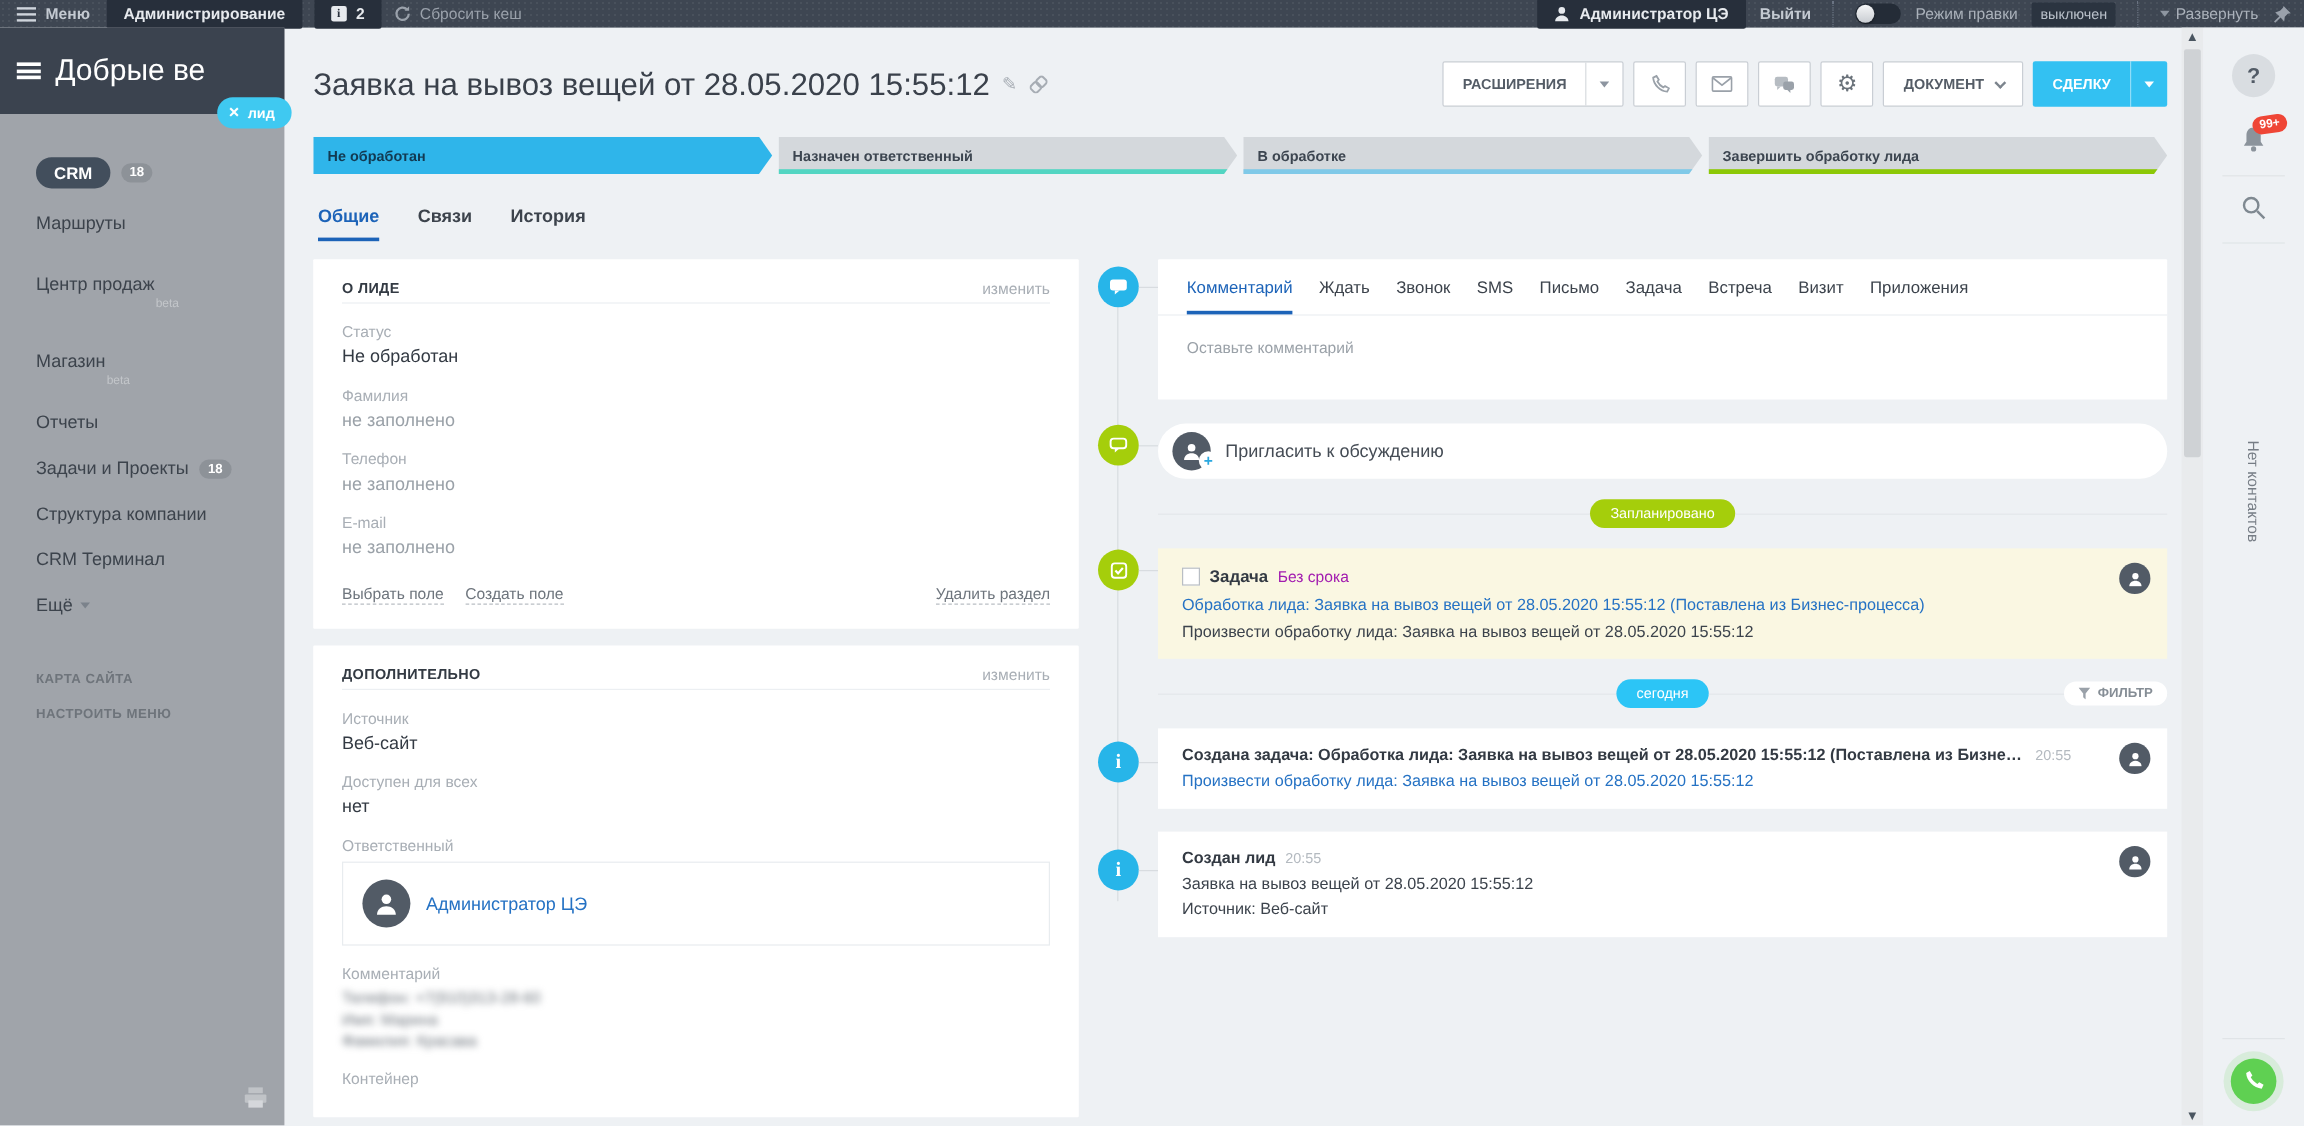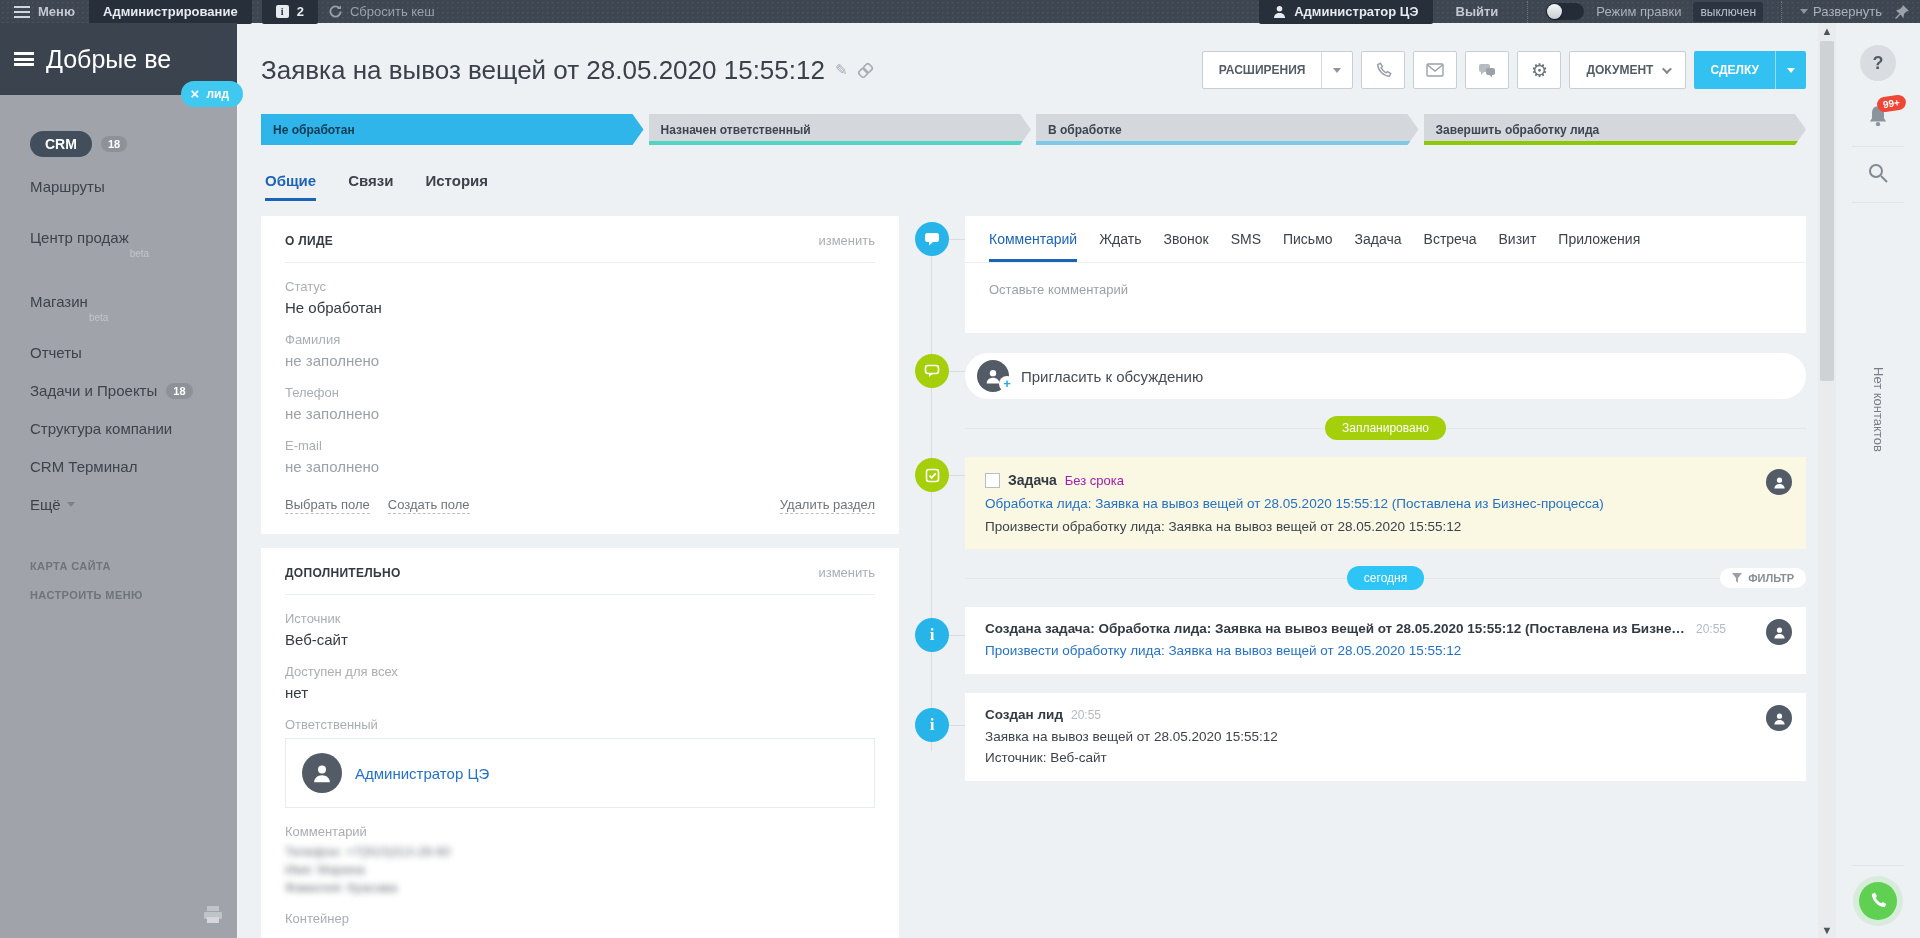--- a/index.html
+++ b/index.html
@@ -70,21 +70,21 @@
   
   .tabs { display:flex; gap:32px; margin-top:27px; padding-left:4px; }
   .tab { font-size:15px; font-weight:bold; color:#3c434c; padding-bottom:9px; cursor:pointer; }
   .tab.active { color:#1c63b8; border-bottom:3px solid #1c63b8; }
 
   
   .columns { display:flex; margin-top:15px; align-items:flex-start; }
   .left-col { width:638px; flex-shrink:0; }
   .card { background:#fff; border-radius:1px; }
   .sec-card { padding:17px 24px 20px; }
-  .sec-head { display:flex; align-items:center; padding-bottom:14px; border-bottom:1px solid #eceff2;gap:38px; }
+  .sec-head { display:flex; align-items:flex-start; padding-bottom:4px; border-bottom:1px solid #eceff2;gap:38px; }
   .sec-title { font-size:12px; font-weight:bold; color:#333a43; letter-spacing:.3px; }
   .sec-edit { margin-left:auto; color:#a8aeb5; font-size:13px; cursor:pointer; }
   .field { margin-top:16px; }
   .f-label { color:#a8aeb5; font-size:13px; margin-bottom:5px; }
   .f-value { font-size:15px; color:#333a43; }
   .f-value.empty { color:#9aa1a8; }
   .links-row { display:flex; margin-top:22px; }
   .dash-link { color:#6e757d; font-size:13px; border-bottom:1px dashed #b9bec4; cursor:pointer; margin-right:18px; padding-bottom:1px; }
   .dash-link.right { margin-left:auto; margin-right:0; }
   .resp-box { border:1px solid #e8ecef; margin-top:6px; padding:14px 16px; display:flex; align-items:center; gap:13px; }
@@ -165,21 +165,21 @@
       <span>Сбросить кеш</span>
     </span>
     <div class="tb-right">
       <span class="tb-btn" style="margin-right:0">
         <svg width="13" height="13" viewBox="0 0 14 14">
             <circle cx="7" cy="4" r="3" fill="#e7eaee"></circle>
             <path d="M1 14c0-3.4 2.7-5.5 6-5.5s6 2.1 6 5.5z" fill="#e7eaee"></path>
           </svg>
         <span>Администратор ЦЭ</span>
       </span>
-      <span class="tb-label" style="margin:11px">Выйти</span>
+      <span class="tb-label" style="margin:0">Выйти</span>
       <span class="tb-sep"></span>
       <span class="toggle">
           <span class="knob"></span>
         </span>
       <span>Режим правки</span>
       <span class="state-box">выключен</span>
       <span class="tb-sep"></span>
       <span style="display:flex;align-items:center;cursor:pointer;">
         <span class="caret-down"></span>
         <span>Развернуть</span>

